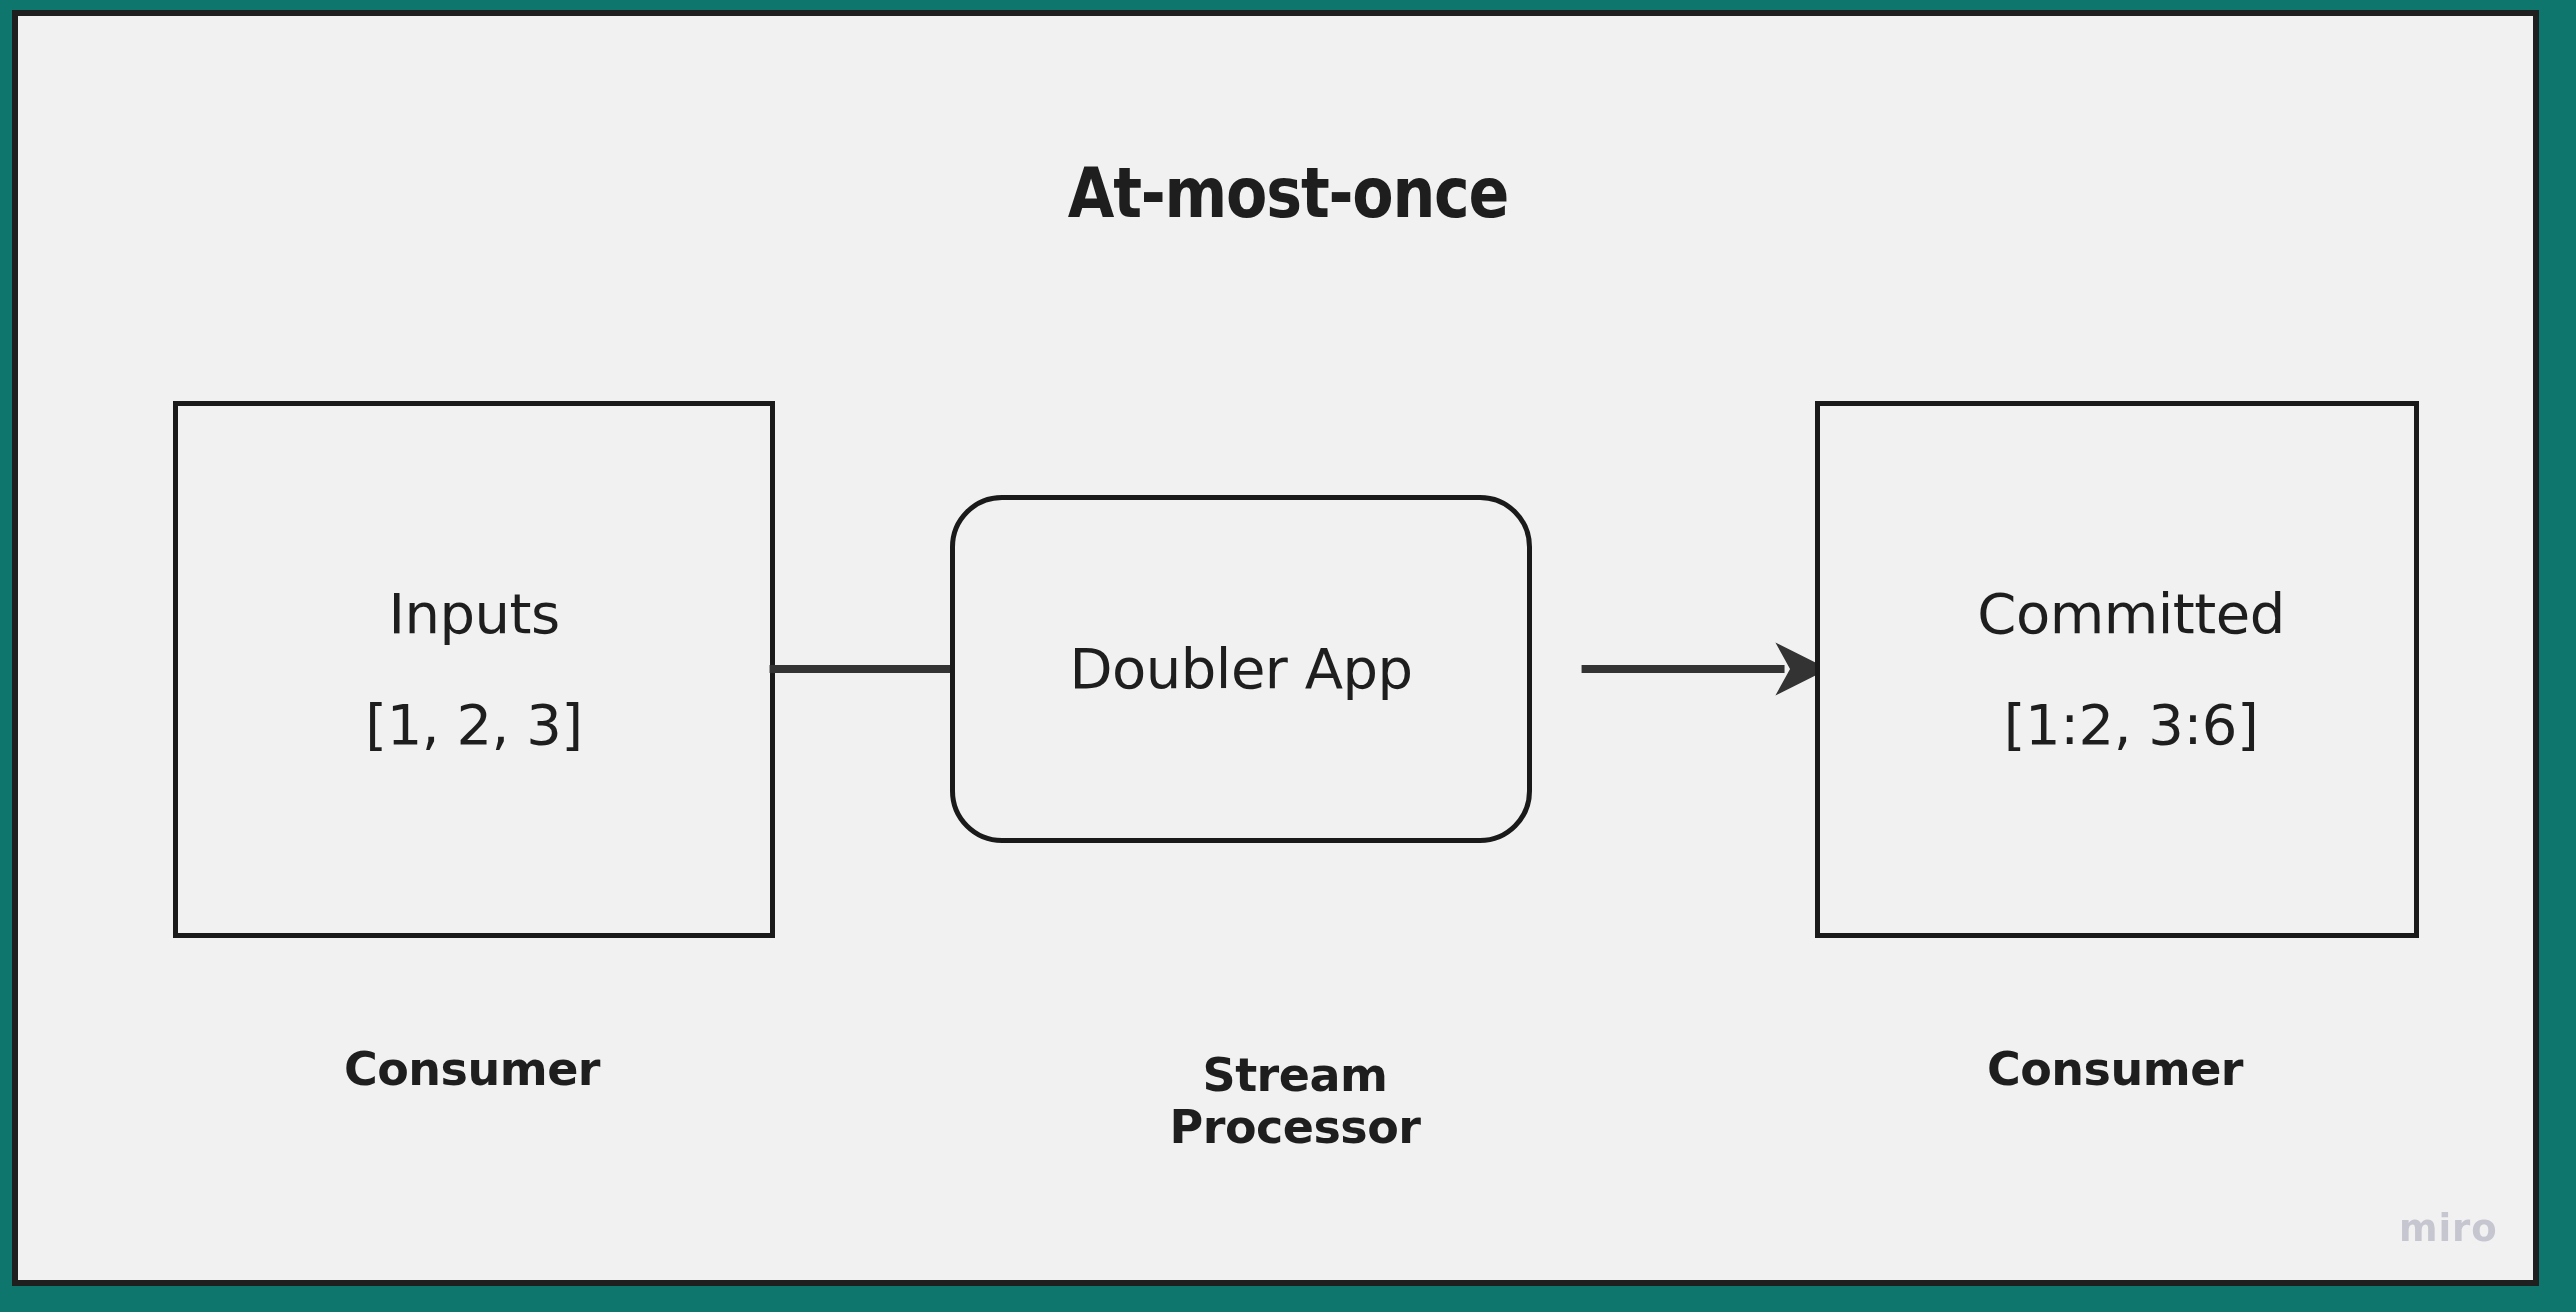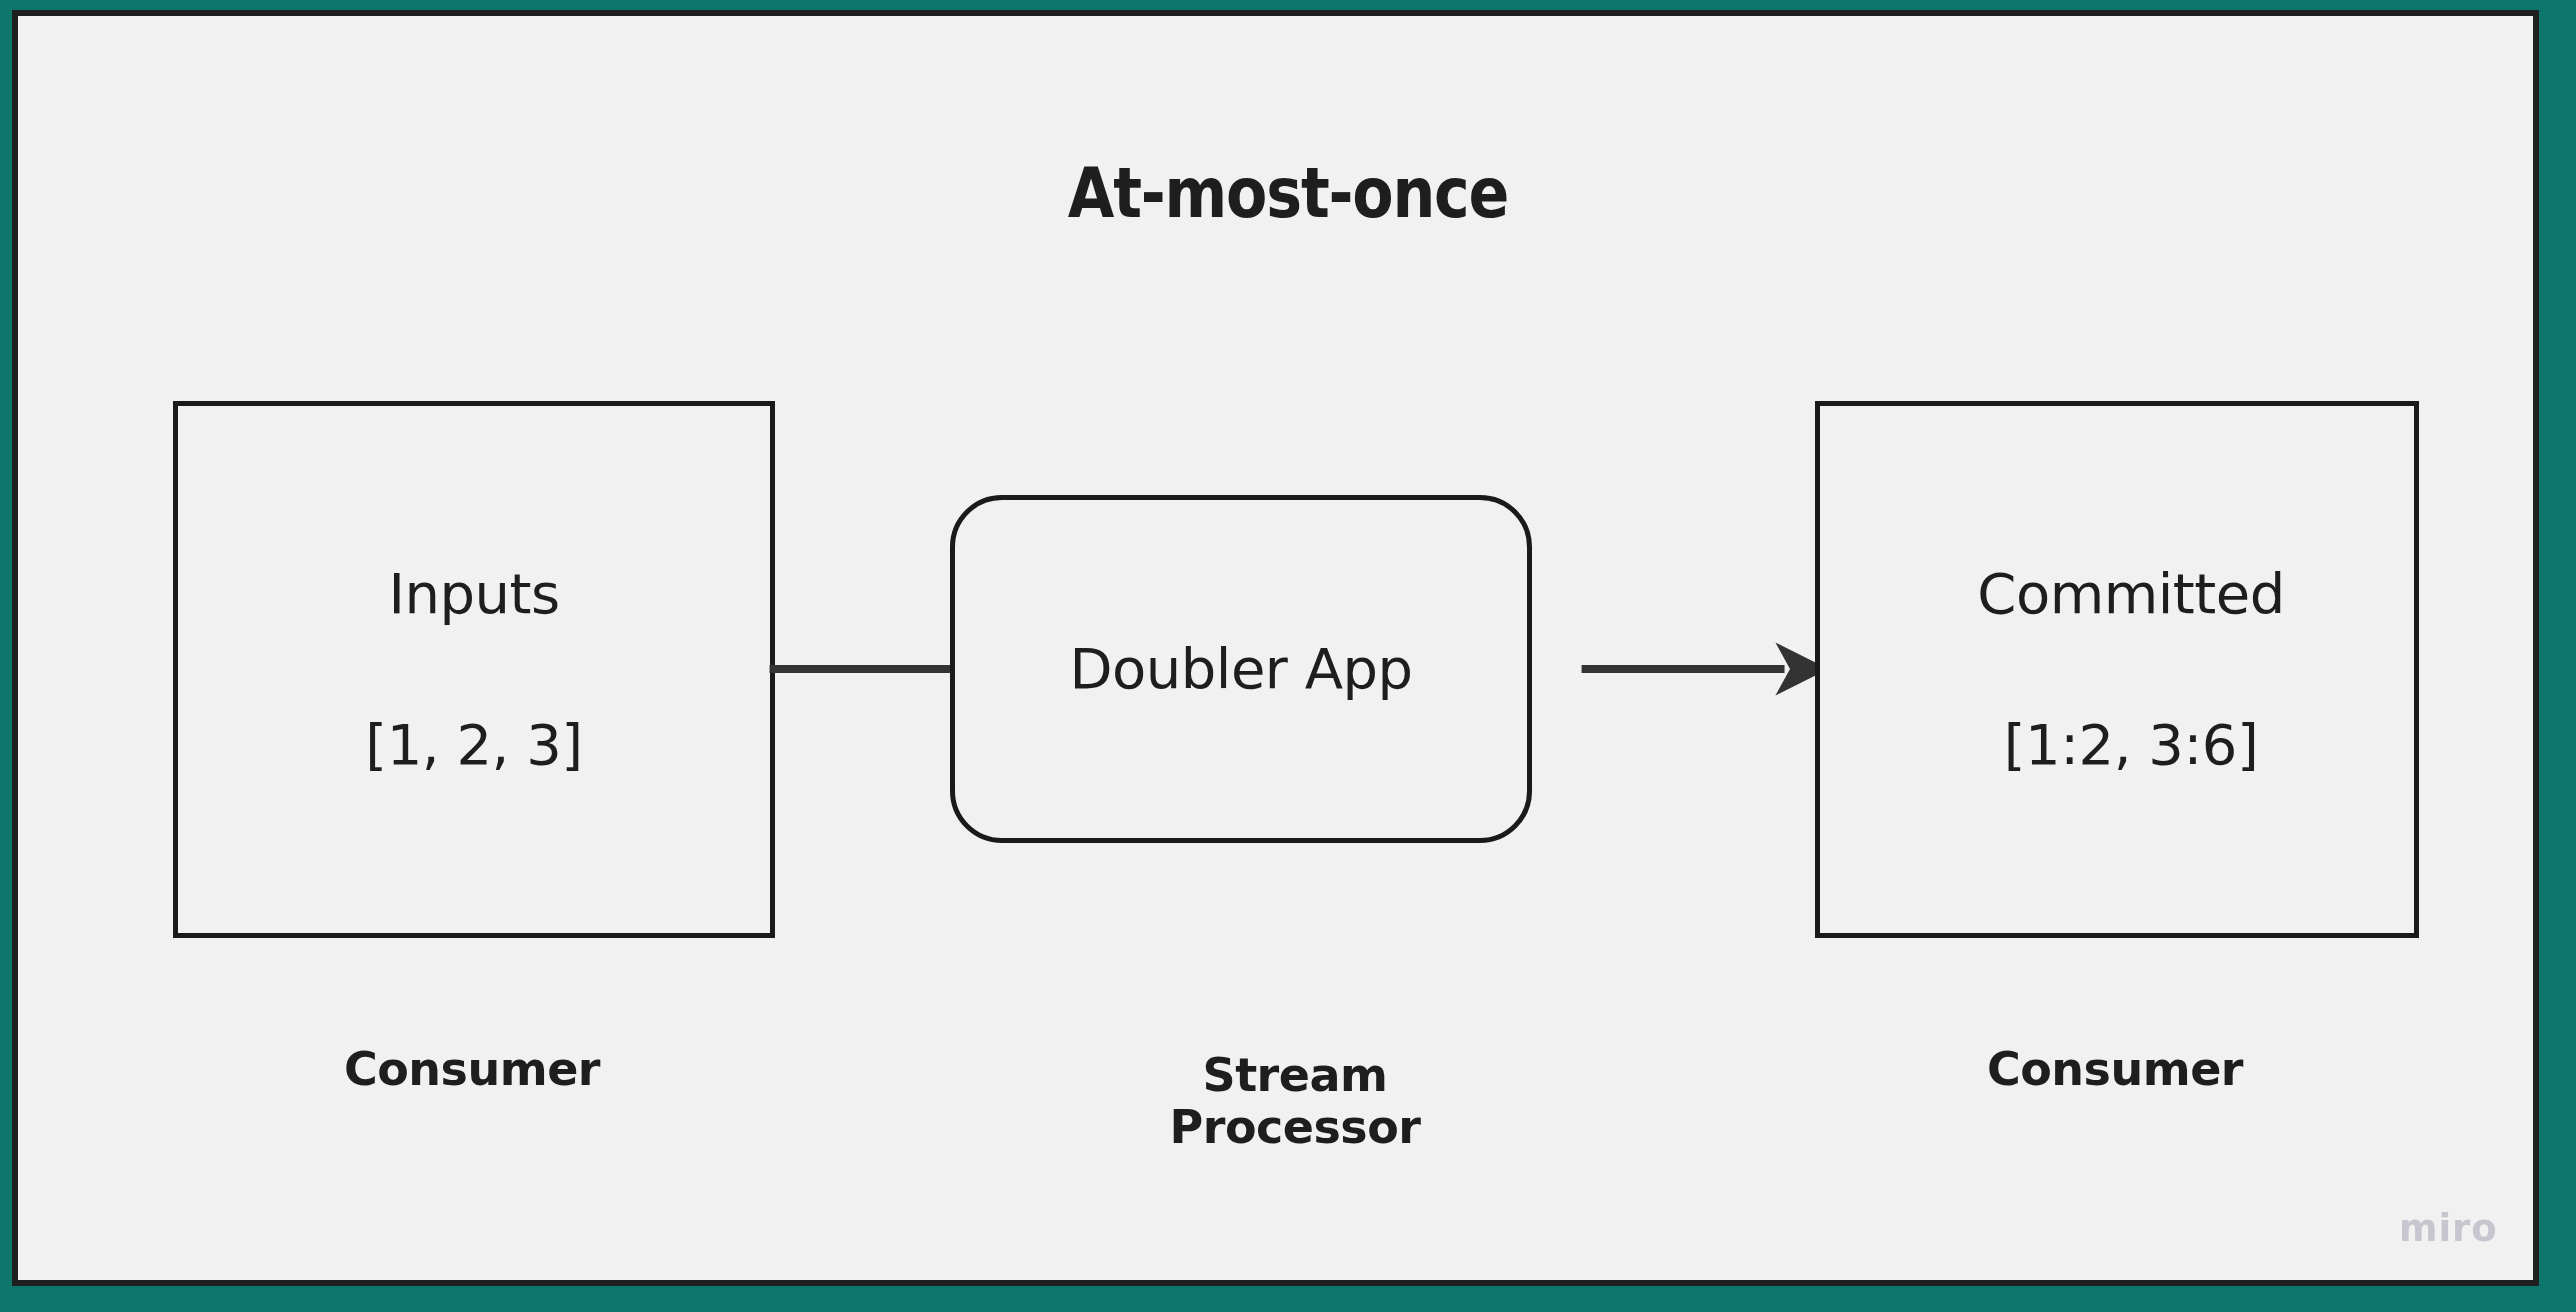--- a/index.html
+++ b/index.html
@@ -55,21 +55,21 @@
   .node {
     position: absolute;
     box-sizing: border-box;
     border: 5.5px solid #1a1a1a;
     background: #f1f1f1;
     display: flex;
     flex-direction: column;
     align-items: center;
     justify-content: center;
   }
-  .node-rect { border-radius: 0; gap: 20px; }
+  .node-rect { border-radius: 0; }
   .node-round { border-radius: 52px; }
 
   .node-left  { left: 173px;  top: 401px; width: 602px; height: 537px; }
   .node-mid   { left: 950px; top: 495px; width: 582px; height: 348px; }
   .node-right { left: 1815px; top: 401px; width: 604px; height: 537px; padding-left: 28px; }
 
   .node-line {
     font-family: "DejaVu Sans", sans-serif;
     font-size: 56px;
     font-weight: 400;

